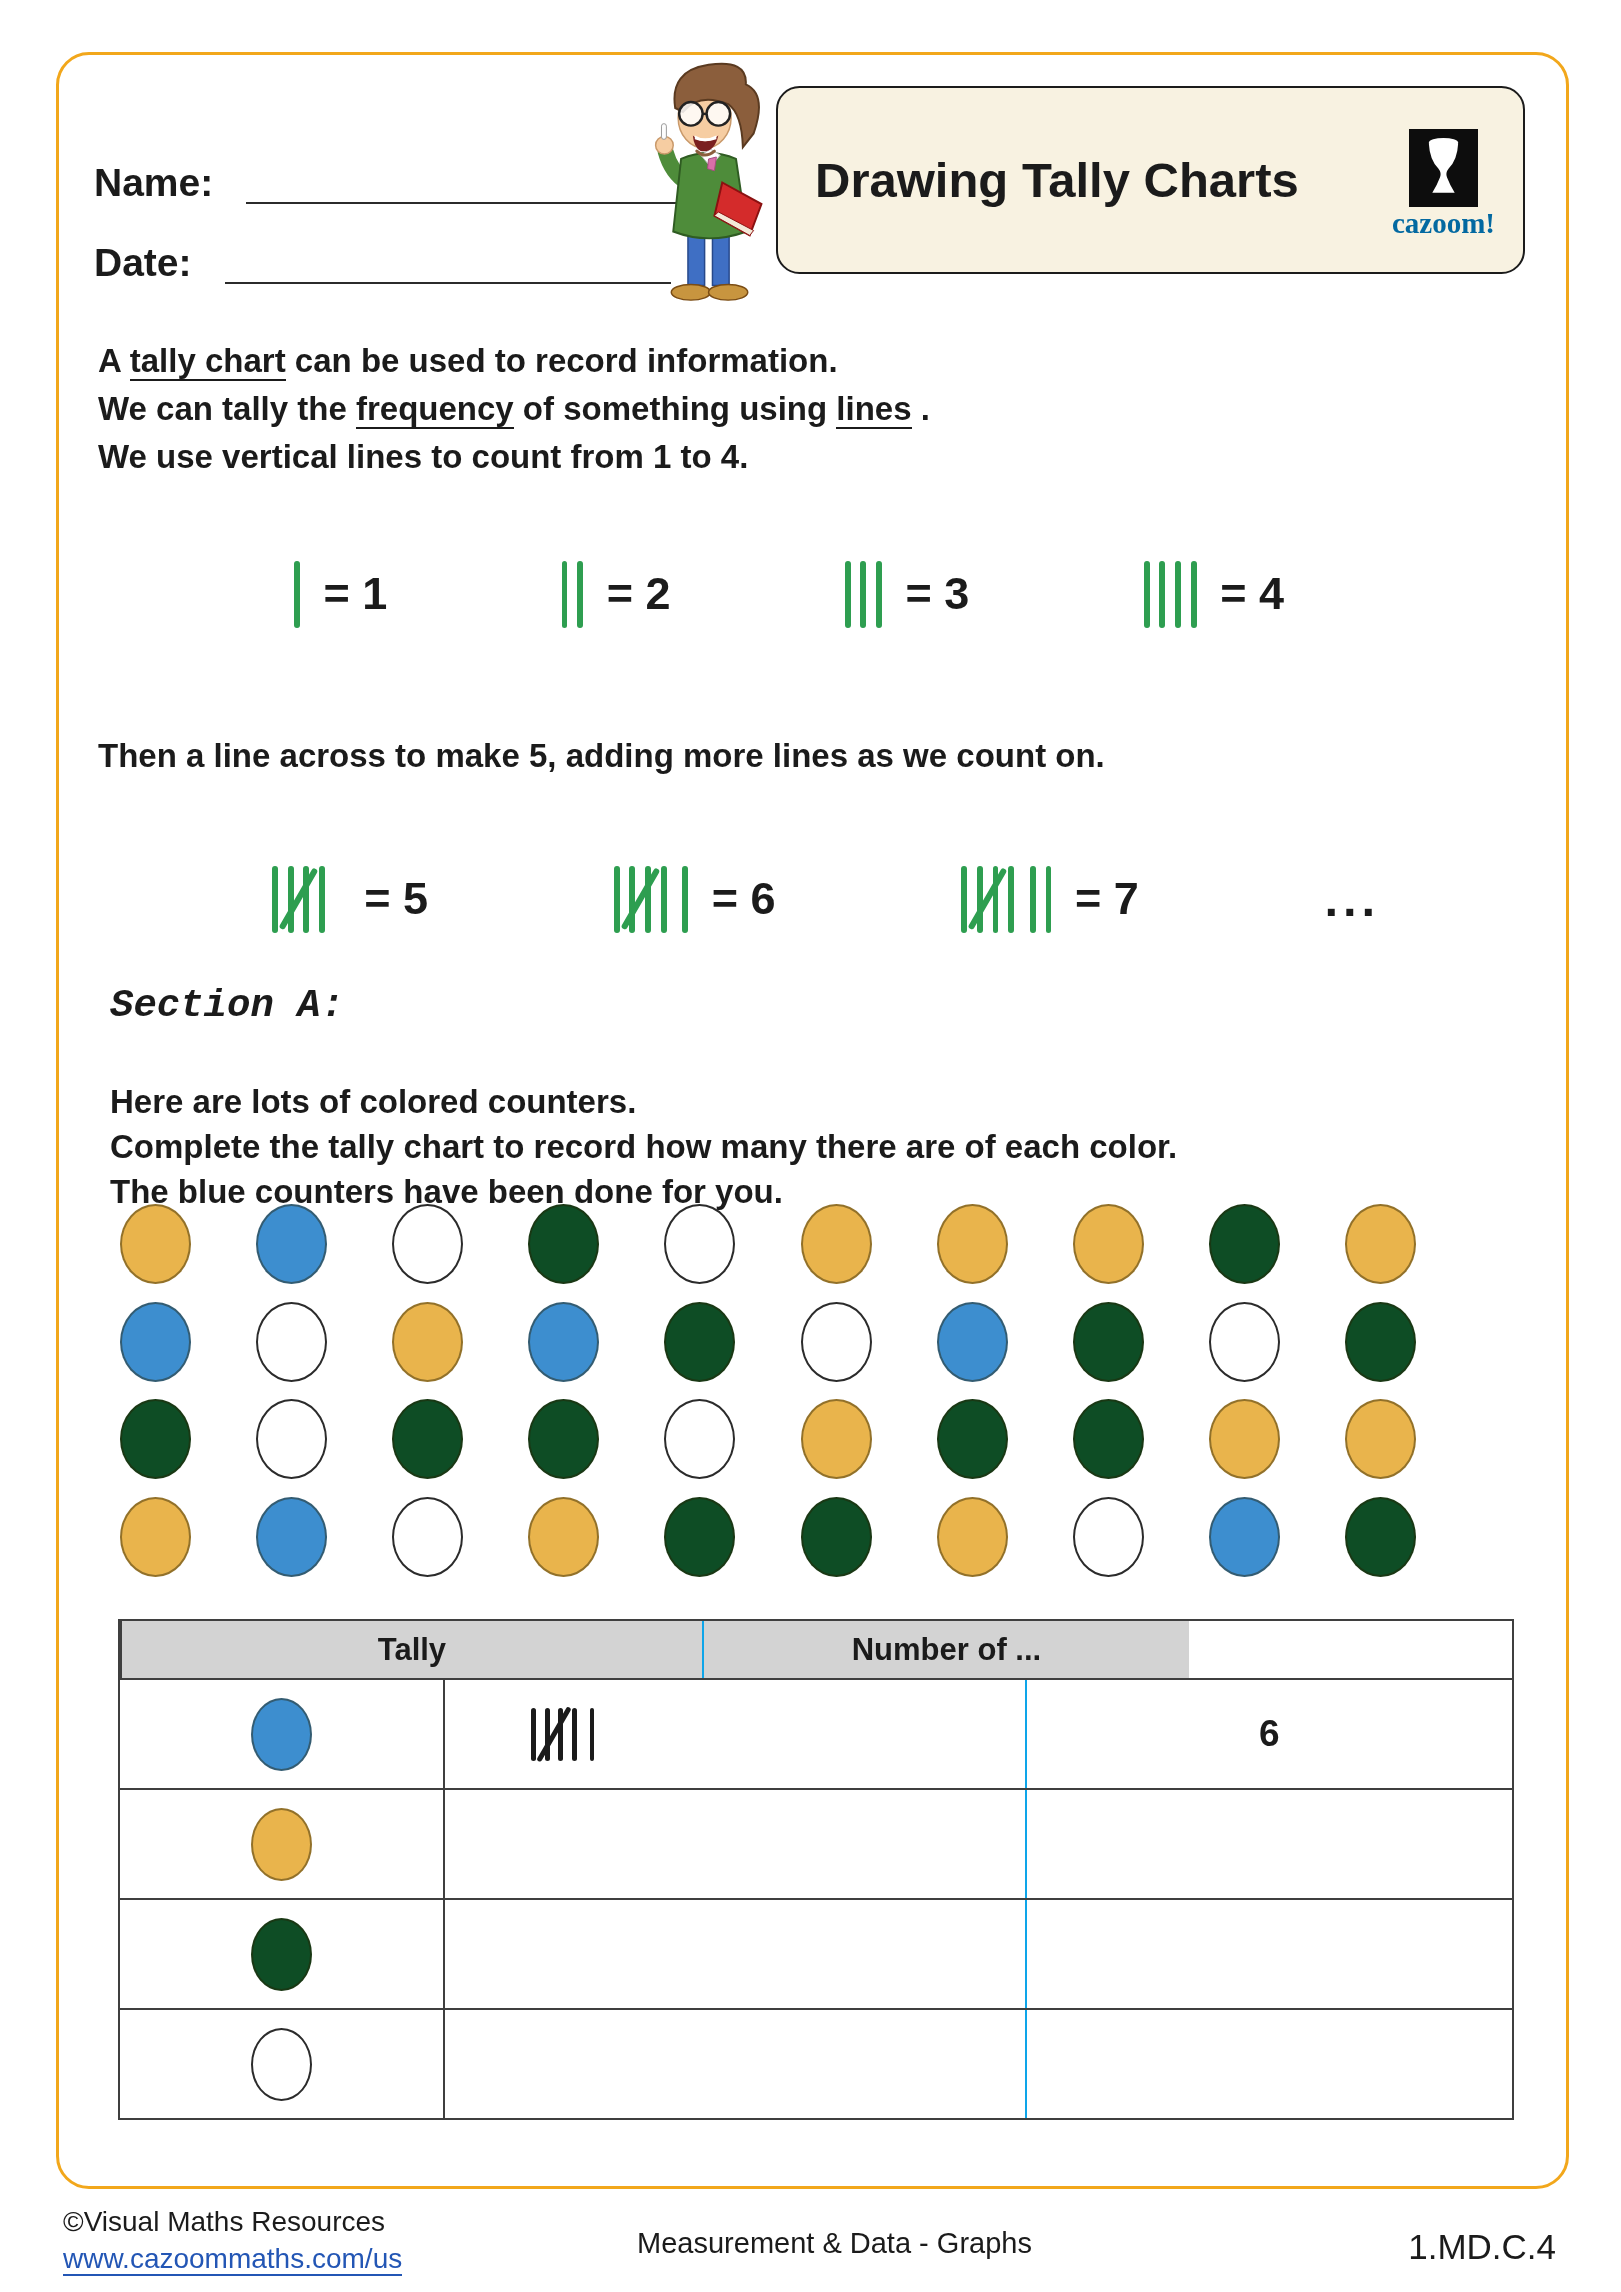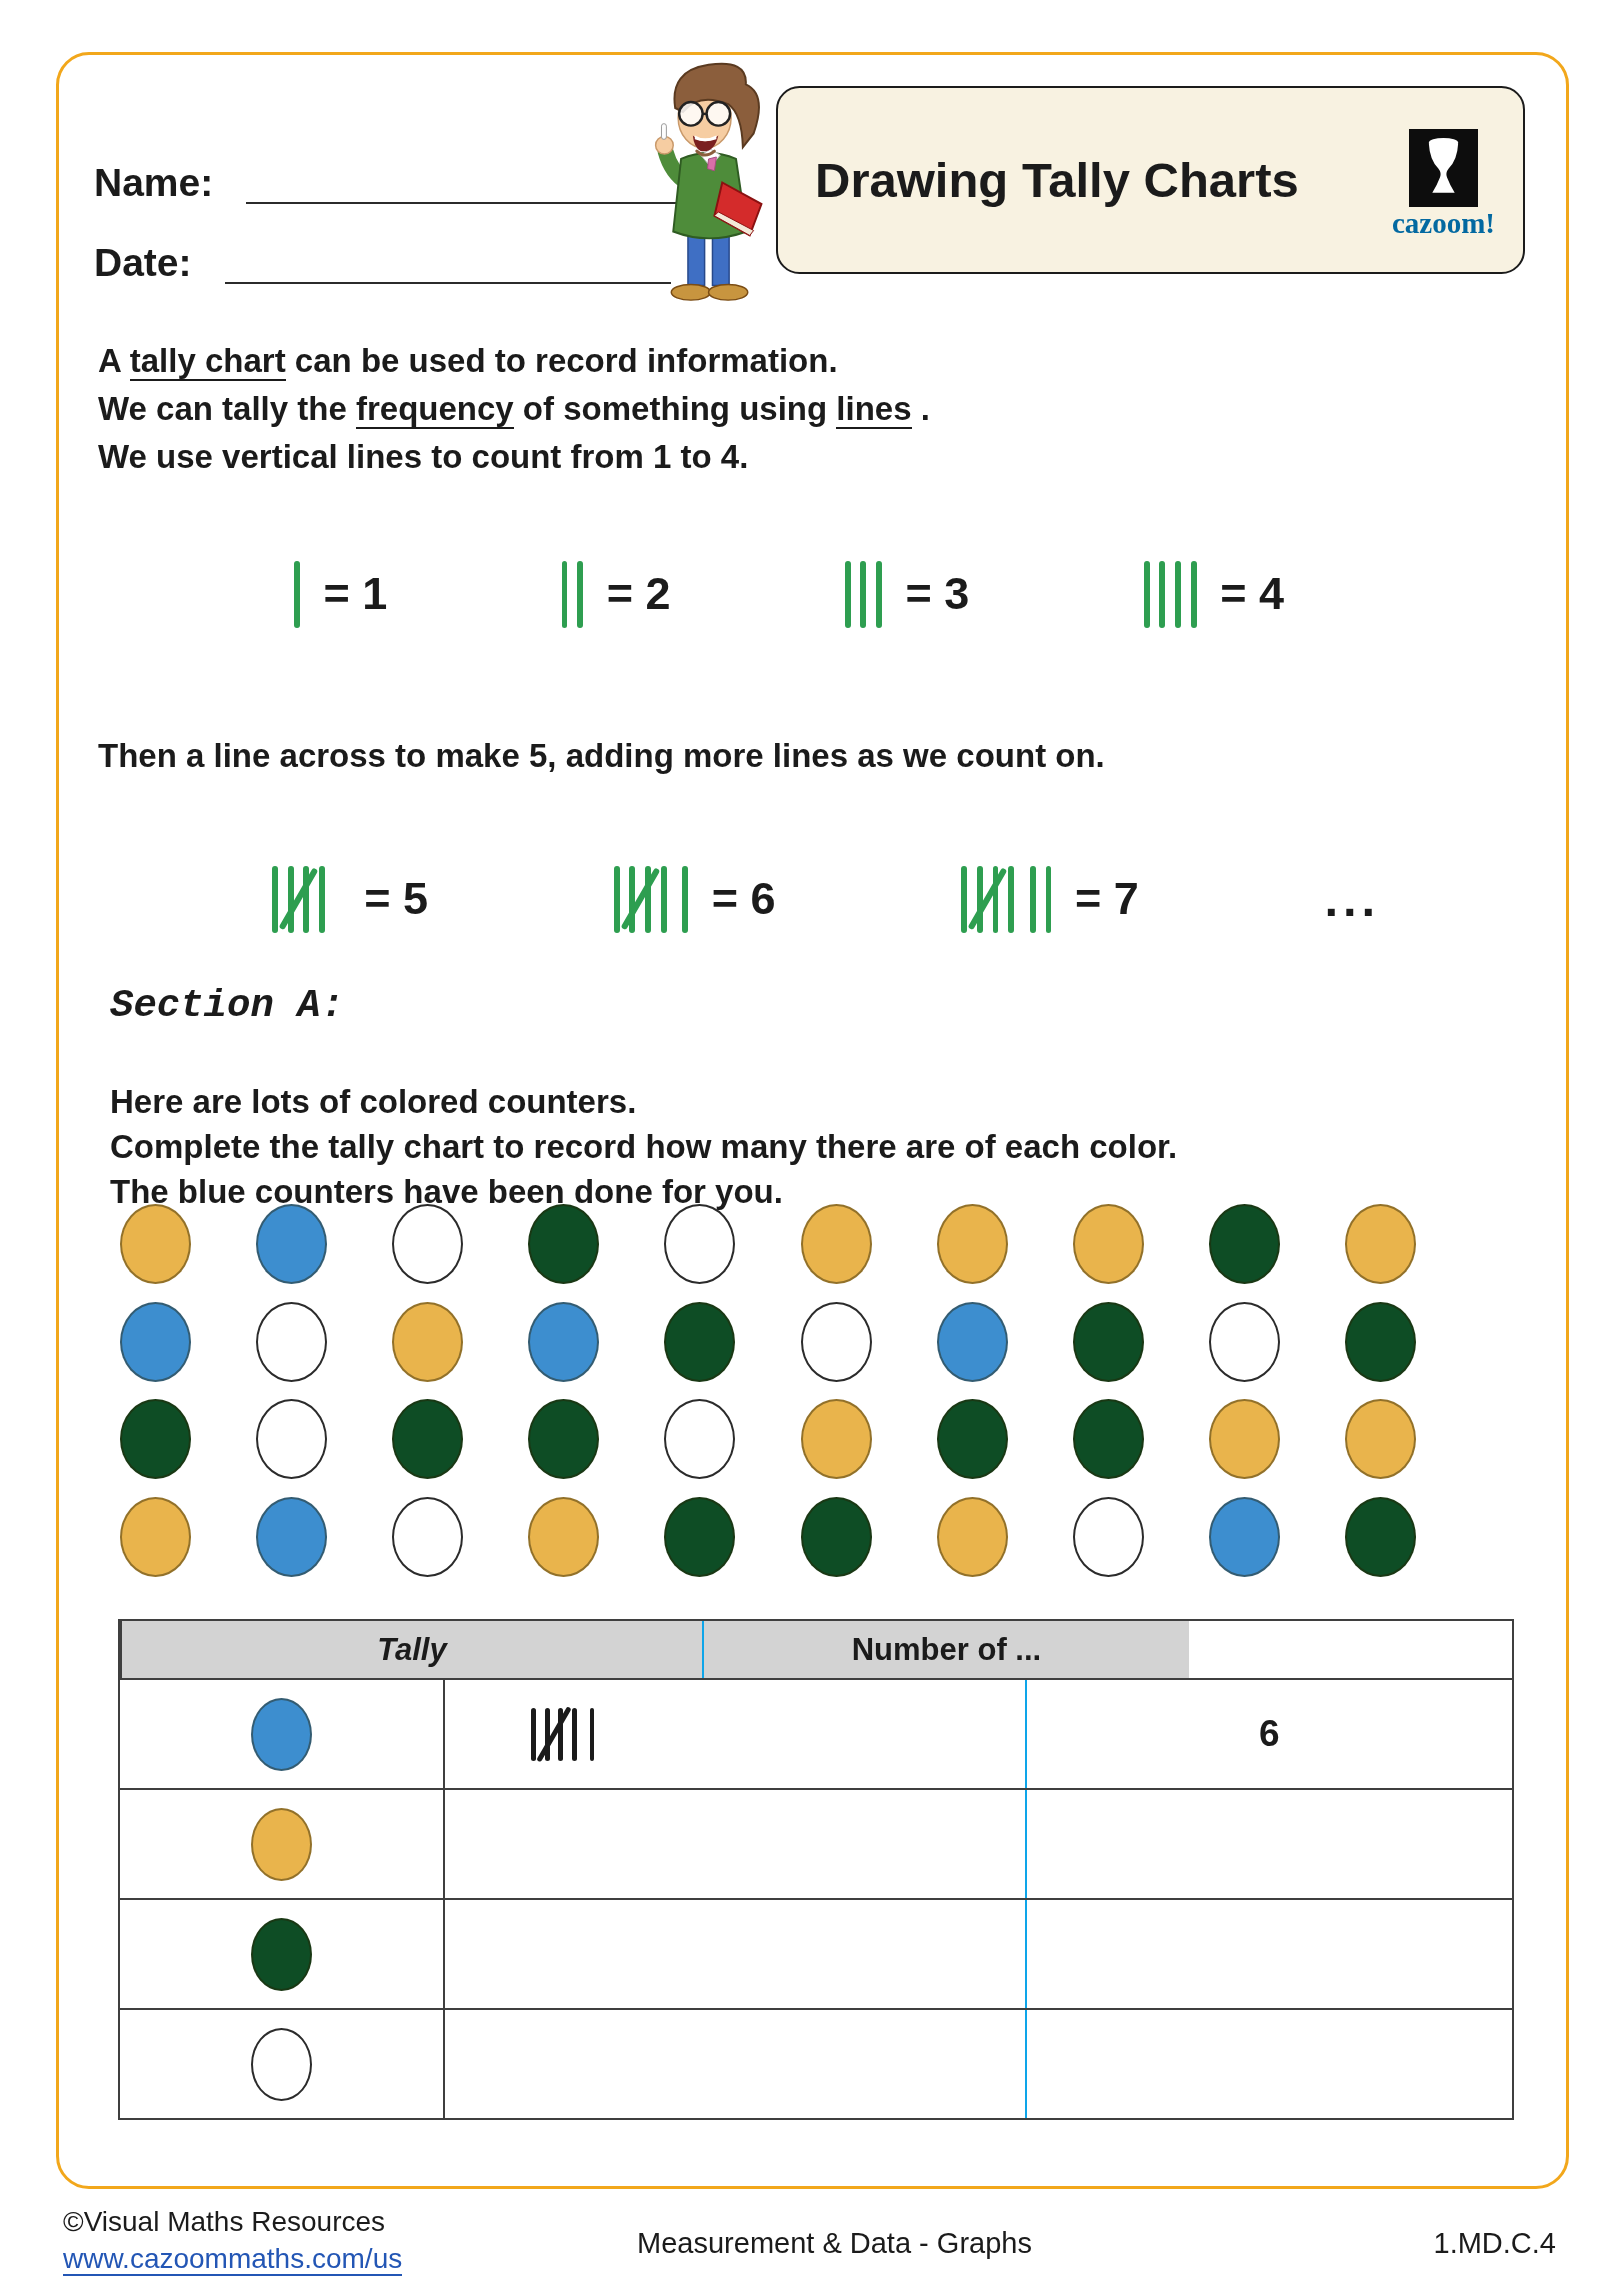--- a/index.html
+++ b/index.html
@@ -79,31 +79,31 @@
 
   
   .ctable{position:absolute;left:118px;top:1619px;width:1396px;border:2px solid #3f3f3f;box-sizing:border-box;}
   .ctable-row{display:flex;}
   .ctable-row + .ctable-row{border-top:2.9px solid #3f3f3f;}
   .cell{box-sizing:border-box;display:flex;align-items:center;justify-content:center;}
   .cell.c1{width:23.2%;}
   .cell.c2{width:41.8%;border-left:2px solid #3f3f3f;justify-content:flex-start;padding-left:86px;}
   .cell.c3{width:35%;border-left:2px solid #0ea5e9;}
   .hrow .cell{height:57px;background:#D3D3D3;font-size:31px;font-weight:bold;}
-  .hrow .cell.c2{justify-content:center;padding-left:0;font-style:italic;}
+  .hrow .cell.c2{justify-content:center;padding-left:0;}
   .drow .cell{height:108px;background:#fff;}
   .table-counter{width:61px;height:73px;border-radius:50%;box-sizing:border-box;border:2px solid rgba(40,30,0,0.45);}
   .table-counter.white{border:2px solid #2b2b2b;background:#fff;}
   .numcell{font-size:37px;font-weight:bold;}
 
   
   .footer-left{position:absolute;left:63px;top:2203px;font-size:28px;line-height:37px;}
   .footer-link{color:#2356B5;border-bottom:2px solid #2356B5;cursor:pointer;}
   .footer-center{position:absolute;left:0;width:100%;top:2227px;text-align:center;font-size:29px;margin-left:24px;}
-  .footer-right{position:absolute;right:65px;top:2227px;font-size:29px;}
+  .footer-right{position:absolute;right:65px;top:2227px;font-size:35px;}
 </style>
 </head>
 <body>
 
 <div class="frame"></div>
 
 <div class="field-row" id="name-row">
   <span class="flabel">Name:</span>
   <span class="fline"></span>
 </div>

